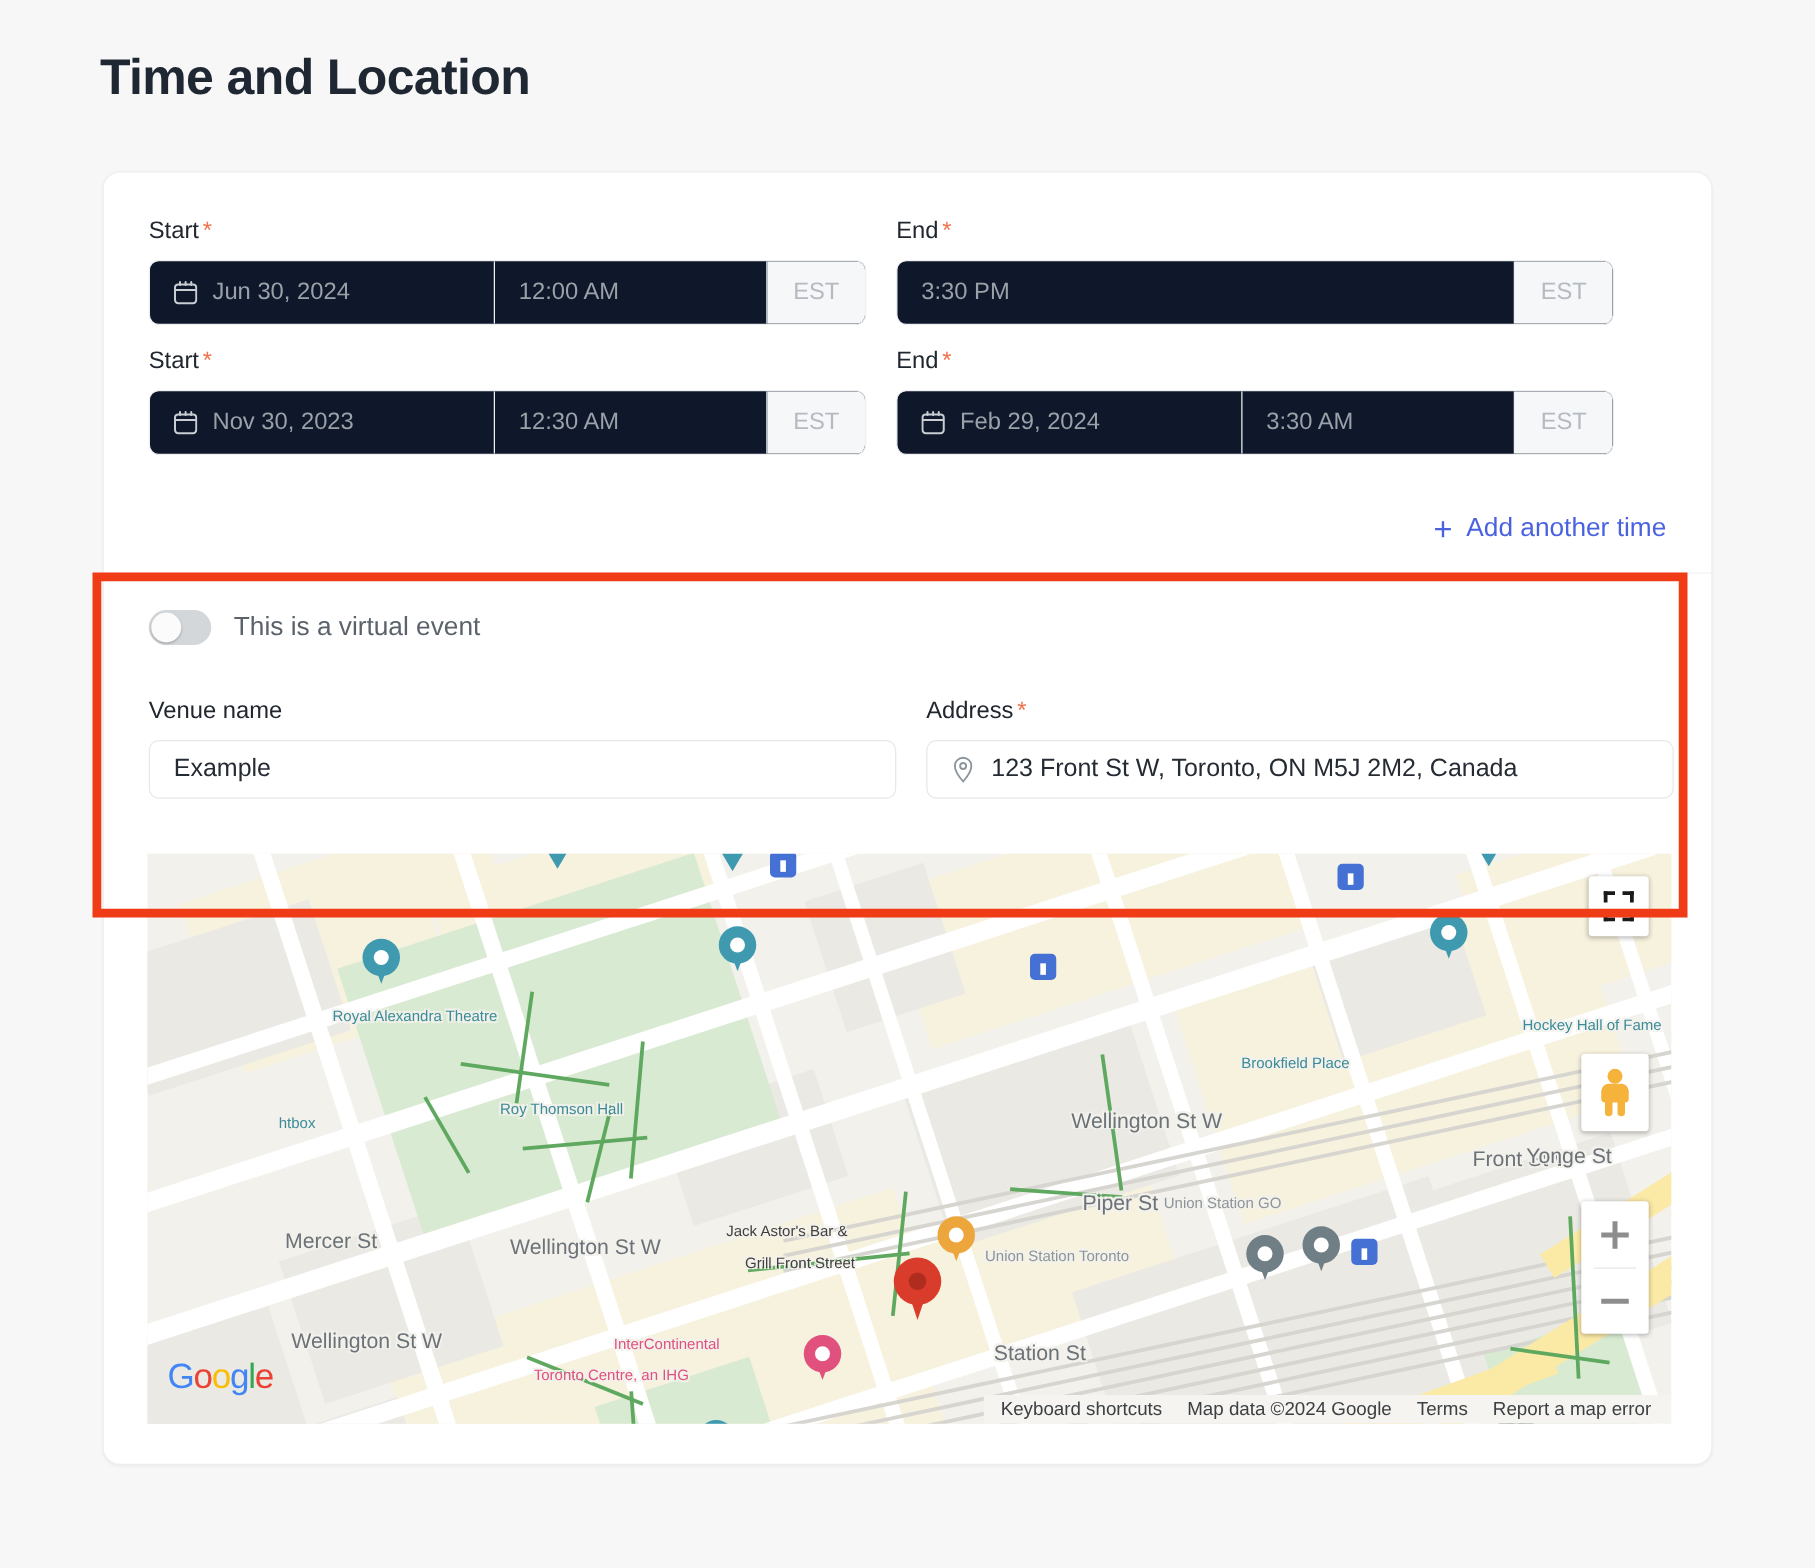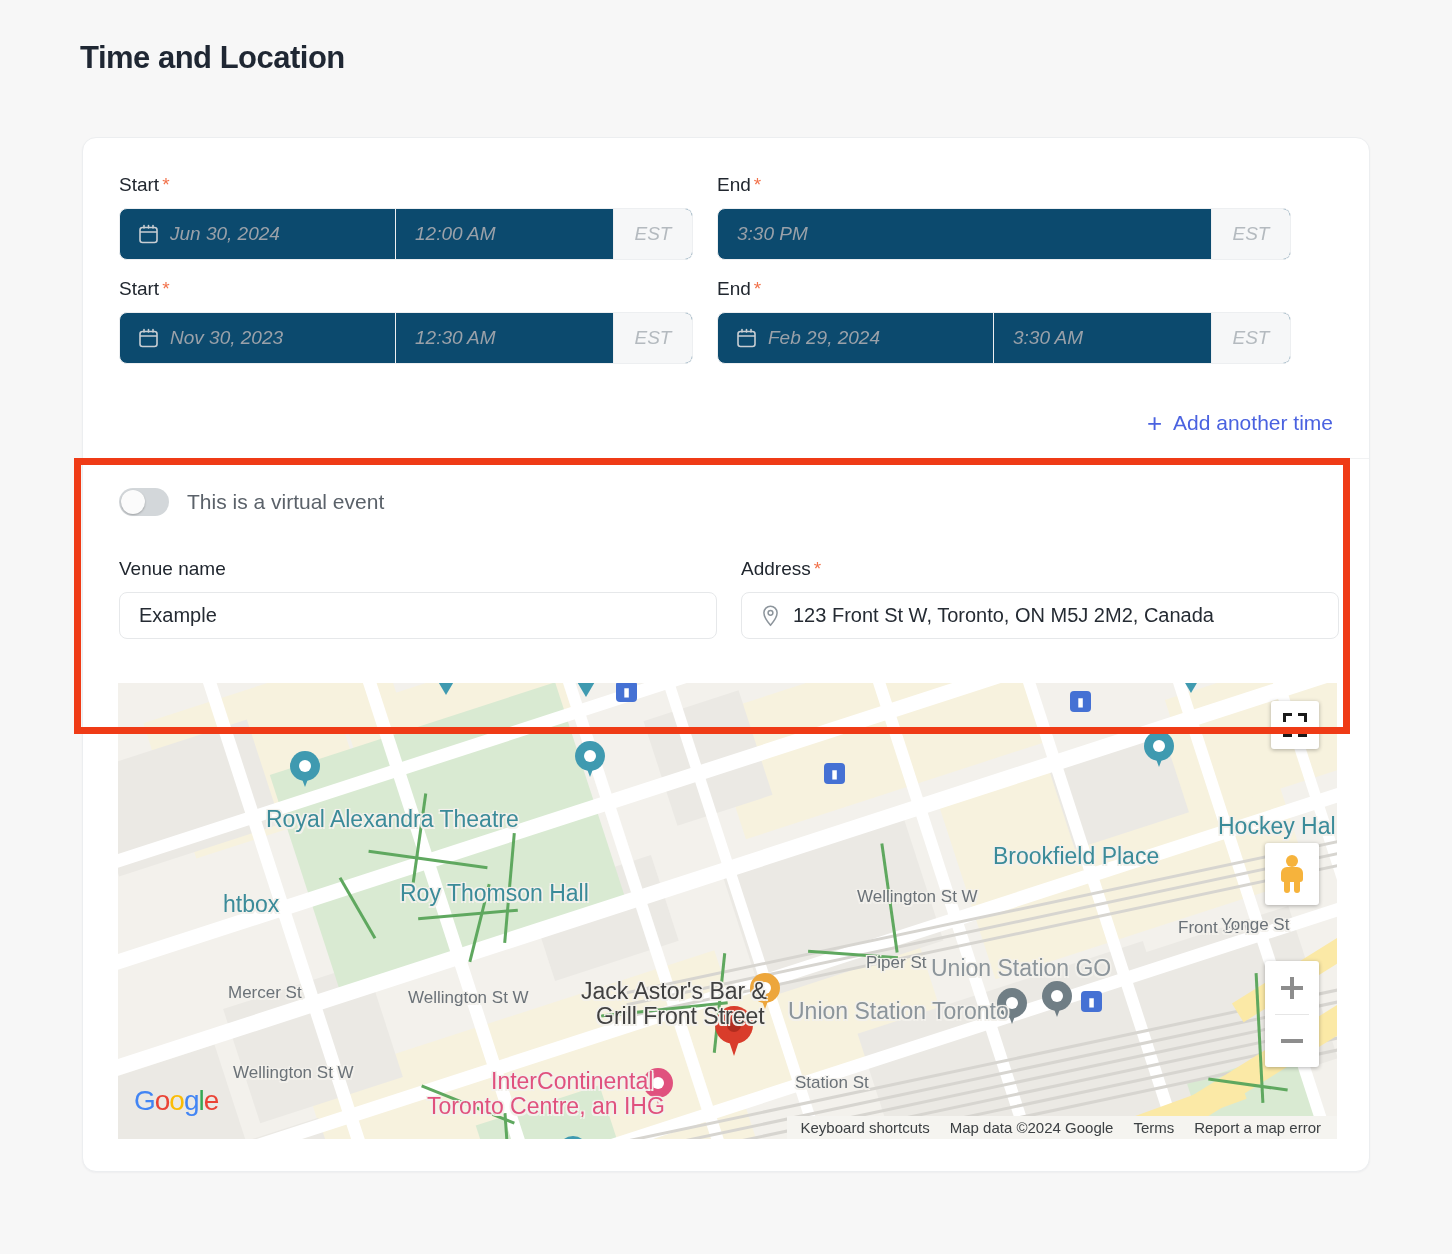--- a/index.html
+++ b/index.html
@@ -10,21 +10,21 @@
     font-family: "Liberation Sans", sans-serif;
     -webkit-font-smoothing: antialiased;
     overflow: hidden;
     position: relative;
   }
 
   
   .page-title {
     position: absolute;
     left: 80px; top: 40px;
-    font-size: 31px;
+    font-size: 40px;
     font-weight: 700;
     letter-spacing: -0.5px;
     color: #1f2733;
   }
 
   
   .card {
     position: absolute;
     left: 82px; top: 137px;
     width: 1288px; height: 1035px;
@@ -48,23 +48,22 @@
     display: block;
   }
   .req { color: #f2724b; font-size: 19px; margin-left: 3px; }
 
   .datetime {
     display: flex;
     width: 100%;
     height: 52px;
     border: 1px solid #edeff1;
     border-radius: 8px;
-    background: #0c4a6e;
+    background: #0f172a;
     overflow: hidden;
-    font-style: italic;
   }
   .dt-date {
     flex: 0 0 276px;
     display: flex; align-items: center;
     gap: 12px;
     padding-left: 19px;
     border-right: 1px solid #edeff1;
   }
   .dt-time {
     flex: 1 1 auto;
@@ -159,21 +158,21 @@
   .blk { position:absolute; background:#ebe9e4; }
   .yblk { position:absolute; background:#f7f2de; }
   .grn { position:absolute; background:#d9ead2; }
   .road { position:absolute; background:#ffffff; }
   .road-y { position:absolute; background:#fbe9a6; }
   .rail { position:absolute; background:#d7d5d0; }
   .trail { position:absolute; background:#5fa85f; }
 
   .mlabel {
     position:absolute;
-    font-size: 23px;
+    font-size: 12px;
     color:#5f6b72;
     white-space: nowrap;
     text-shadow: -1.5px -1.5px 0 #f3f1ec, 1.5px -1.5px 0 #f3f1ec, -1.5px 1.5px 0 #f3f1ec, 1.5px 1.5px 0 #f3f1ec, 0 0 3px #f3f1ec;
   }
   .mlabel.teal { color:#3b8b99; }
   .mlabel.pink { color:#e0517e; }
   .mlabel.orange { color:#404040; }
   .mlabel.gray { color:#8c959b; }
   .mlabel.street { color:#6b7278; font-size: 17px; }
 

